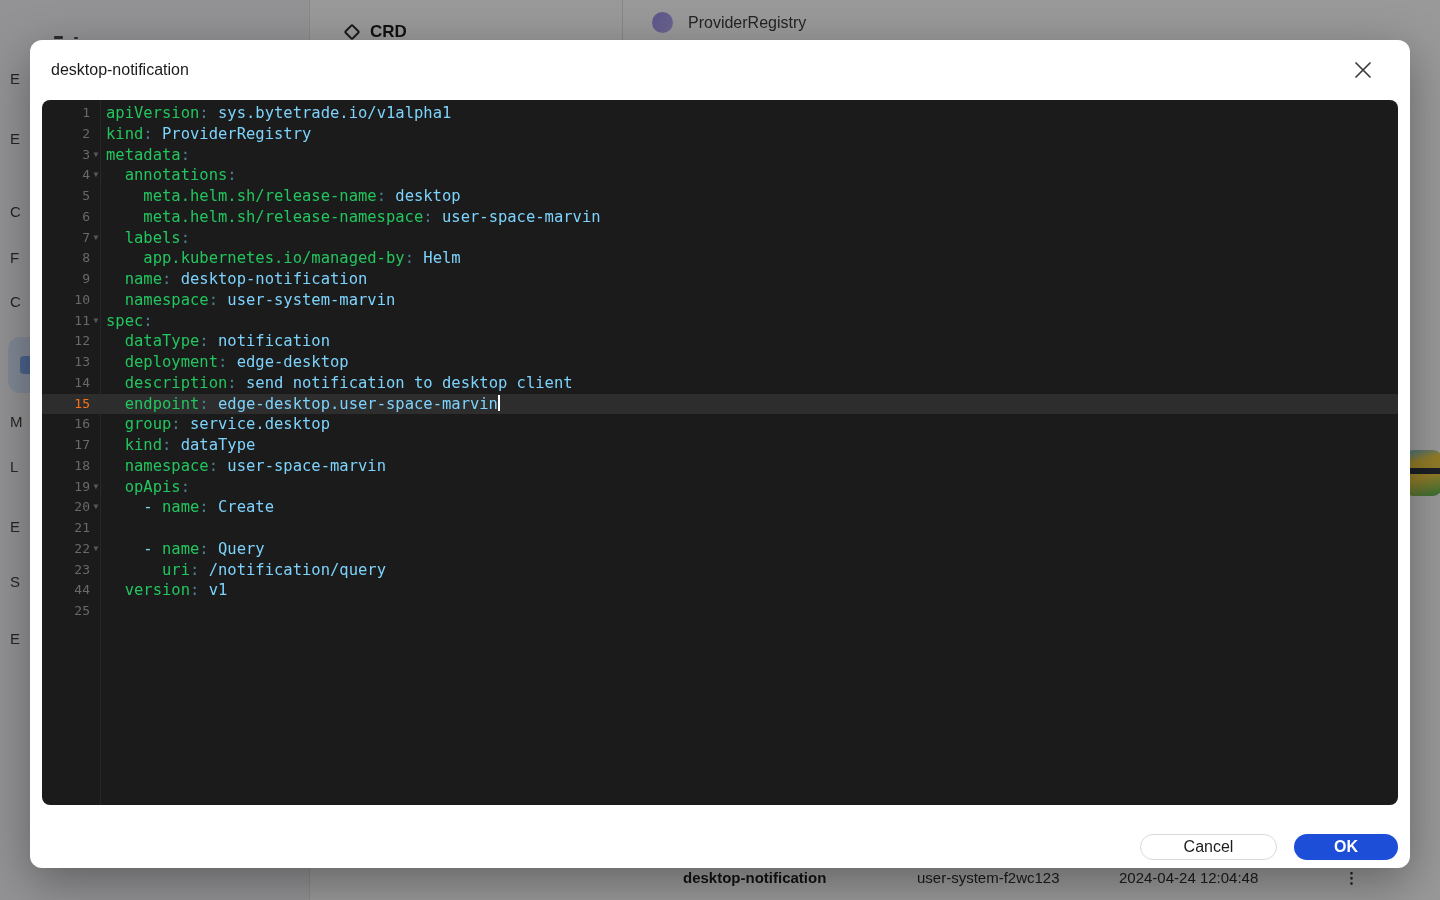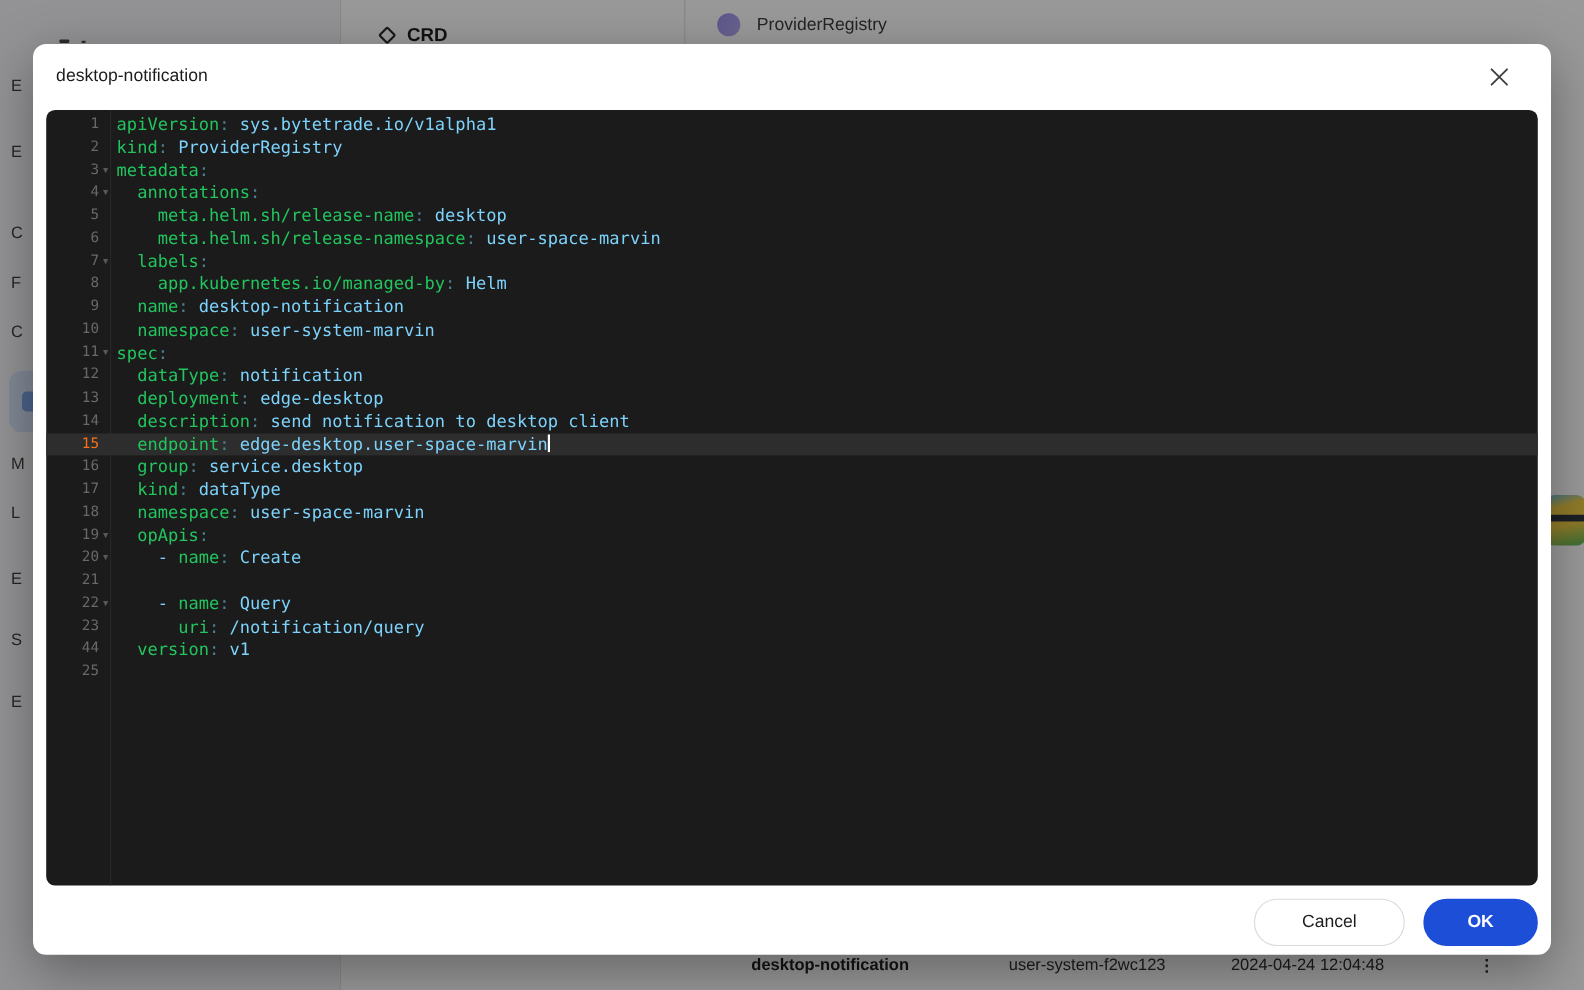--- a/index.html
+++ b/index.html
@@ -54,21 +54,21 @@
   .fold { position:absolute; right:-1px; top:0; font-size:8px; color:#585858; width:10px; text-align:center; }
   .code { padding-left:6px; white-space:pre; font-family:"DejaVu Sans Mono", monospace; font-size:15.5px; }
   .tk-k { color:#22c55e;text-align:center; }
   .tk-c { color:#4d7f91; }
   .tk-v { color:#7dd3fc; }
   .tk-p { color:#dcdcdc; }
   .cursor { display:inline-block; width:2px; height:16px; background:#ffffff; vertical-align:-2px; }
 
   
   .btn-row { position:absolute; right:12px; bottom:8px; display:flex; gap:17px; }
-  .btn { height:43px; border-radius:21px; display:flex; align-items:center; justify-content:center;
+  .btn { height:26px; border-radius:21px; display:flex; align-items:center; justify-content:center;
          font-size:16px; cursor:pointer; }
   .btn-cancel { width:137px; background:#ffffff; border:1px solid #dadada; color:#1d1d1f; font-weight:500; }
   .btn-ok { width:104px; background:#1d4ed8; color:#ffffff; font-weight:bold; }
 </style>
 </head>
 <body>
 
 <div class="bg">
   <div class="bg-sidebar">
     <div class="side-selected">

